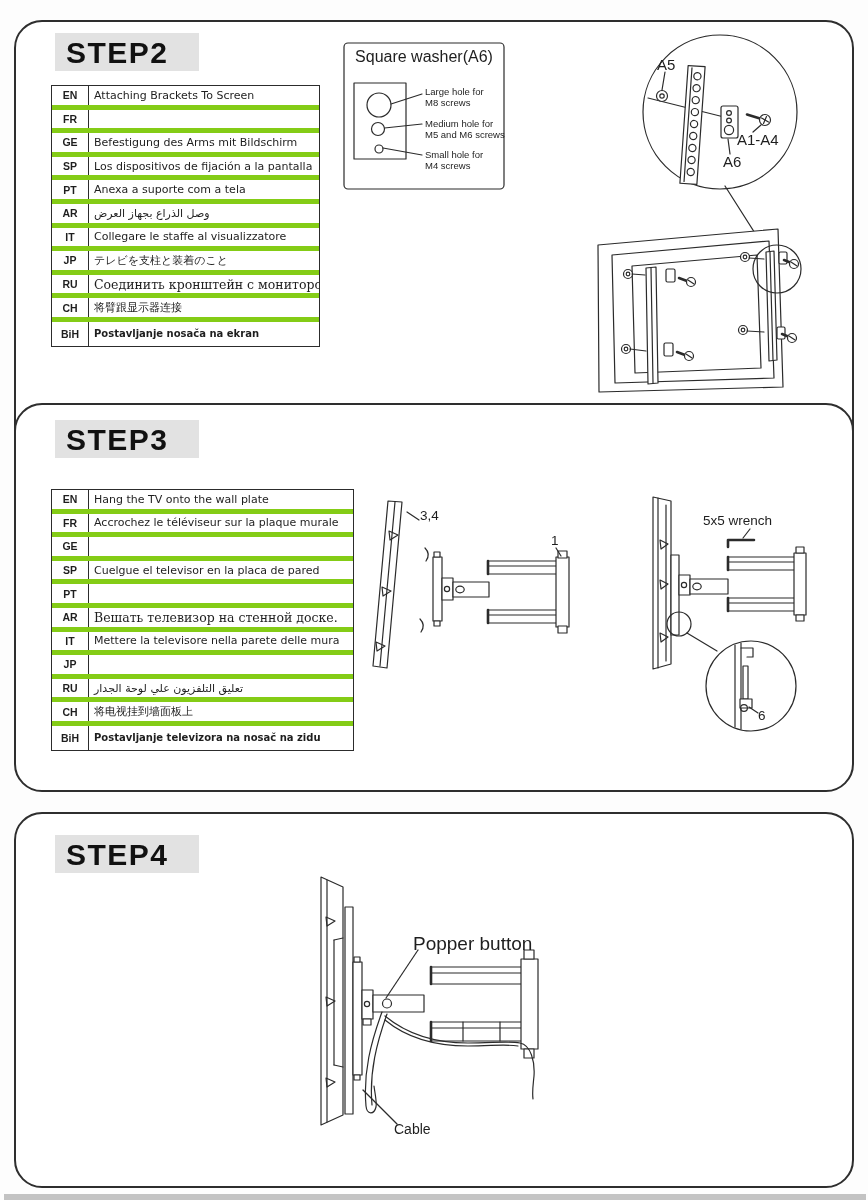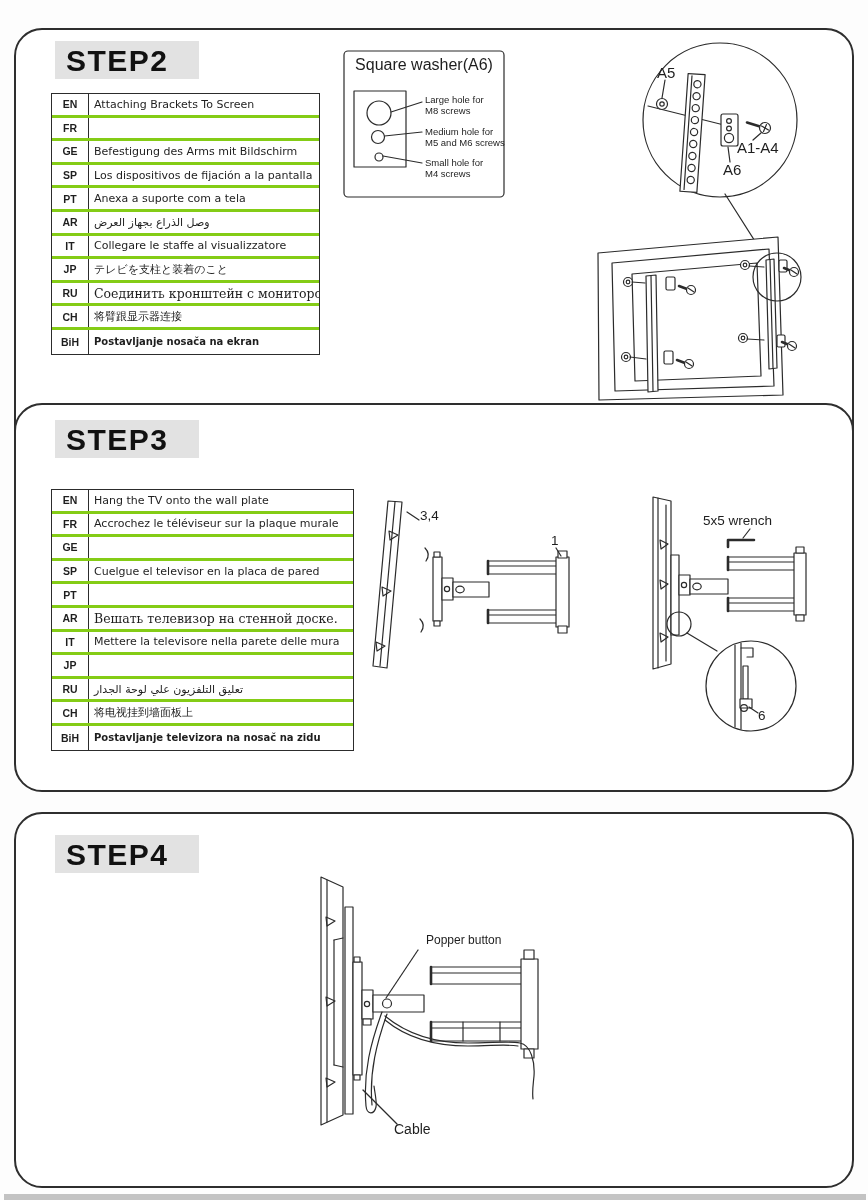--- a/index.html
+++ b/index.html
@@ -14,21 +14,21 @@
   .step-title {
     position:absolute; z-index:1; font-size:30px; font-weight:700;
     letter-spacing:1.5px; color:#111; white-space:nowrap;
   }
   .step-title::before {
     content:""; position:absolute; left:-11px; right:-30px; top:-3px; bottom:-1px;
     background:#e2e2e2; z-index:0;
   }
   .step-title span { position:relative; z-index:1; }
   .lang-table { position:absolute; border:1.2px solid #2c2c2c; background:#fff; }
-  .lang-row { display:flex; height:23.6px; border-bottom:3px solid #84cc16; box-sizing:border-box; }
+  .lang-row { display:flex; height:23.6px; border-bottom:5px solid #84cc16; box-sizing:border-box; }
   .lang-row:last-child { border-bottom:none; }
   .lang-code {
     width:37px; flex:0 0 37px; border-right:1px solid #2c2c2c; box-sizing:border-box;
     font-size:10.5px; font-weight:700; display:flex; align-items:center; justify-content:center;
   }
   .lang-text {
     flex:1; font-size:11px; display:flex; align-items:center; padding-left:5px;
     white-space:nowrap; overflow:hidden; font-family:"DejaVu Sans","Liberation Sans",sans-serif;
   }
   
@@ -45,21 +45,21 @@
   .art .bold { stroke-width:2.6; }
   .lbl { position:absolute; font-size:13.5px; white-space:nowrap; }
   .lbl.big { font-size:15px; }
   .washer-title { font-size:16px; }
   .washer-note { font-size:9.5px; line-height:11px; }
   .scan-edge { position:absolute; left:4px; right:2px; bottom:0; height:6px; background:#9d9d9d; opacity:.6; }
 </style>
 </head>
 <body>
 
-<section class="panel" style="top:28px; height:477px;">
+<section class="panel" style="top:20px; height:477px;">
   <div class="step-title" style="left:50px; top:14px;">
     <span>STEP2</span>
   </div>
 
   <div class="lang-table t2" style="left:35px; top:63px; width:267px;">
     <div class="lang-row">
         <div class="lang-code">EN</div>
         <div class="lang-text">Attaching Brackets To Screen</div>
       </div>
     <div class="lang-row">
@@ -369,17 +369,17 @@
     <line x1="402" y1="136" x2="370" y2="184"></line>
 
     <path d="M366,198 C355,228 347,258 350,292 C351,301 358,301 360,293 C361,288 359,280 358,272"></path>
     <path d="M371,200 C361,228 353,258 356,291"></path>
     <path d="M369,202 C392,221 421,229 452,229 C477,229 492,227 504,229 C515,231 519,248 518,262 C517,272 516,278 517,285"></path>
     <path d="M369,206 C392,225 421,232 452,232 C476,232 489,230 502,232"></path>
 
     <line x1="381" y1="310" x2="347" y2="276"></line>
   </svg>
 
-  <div class="lbl" style="left:397px; top:119px; font-size:12px;margin-left:13px;">Popper button</div>
+  <div class="lbl" style="left:397px; top:119px; font-size:19px;">Popper button</div>
   <div class="lbl" style="left:378px; top:307px; font-size:14px;">Cable</div>
 </section>
 
 <div class="scan-edge"></div>
 
 </body></html>

